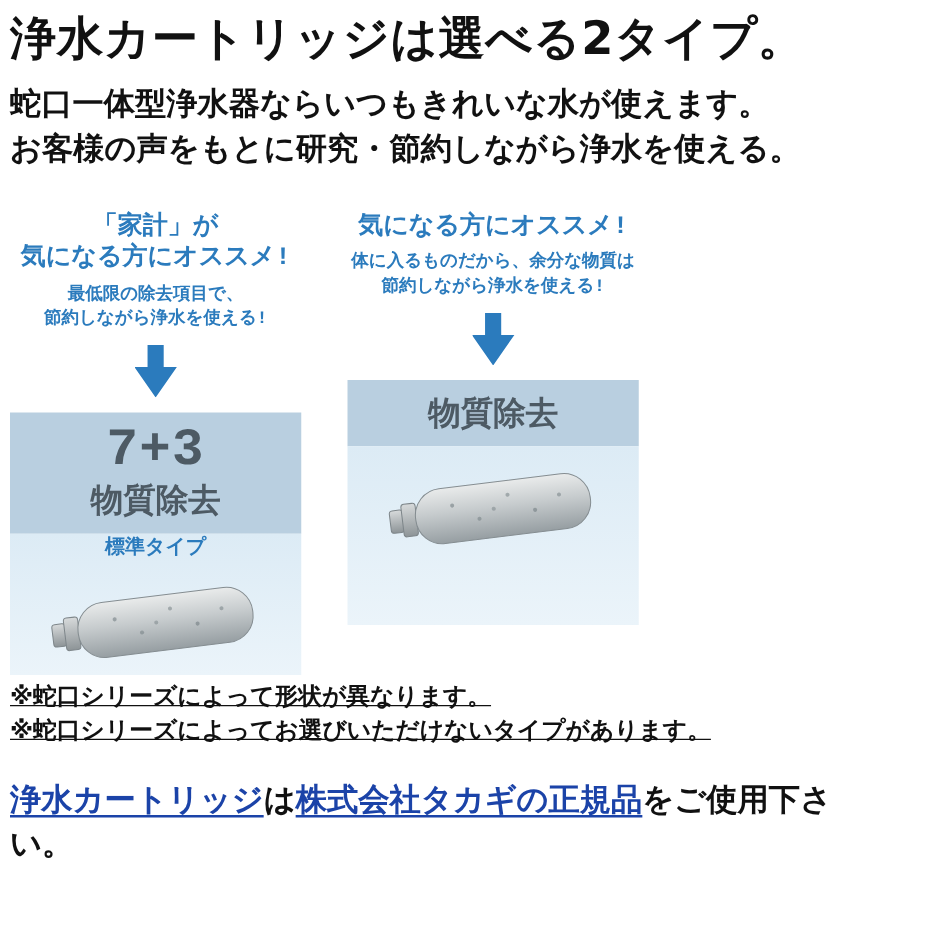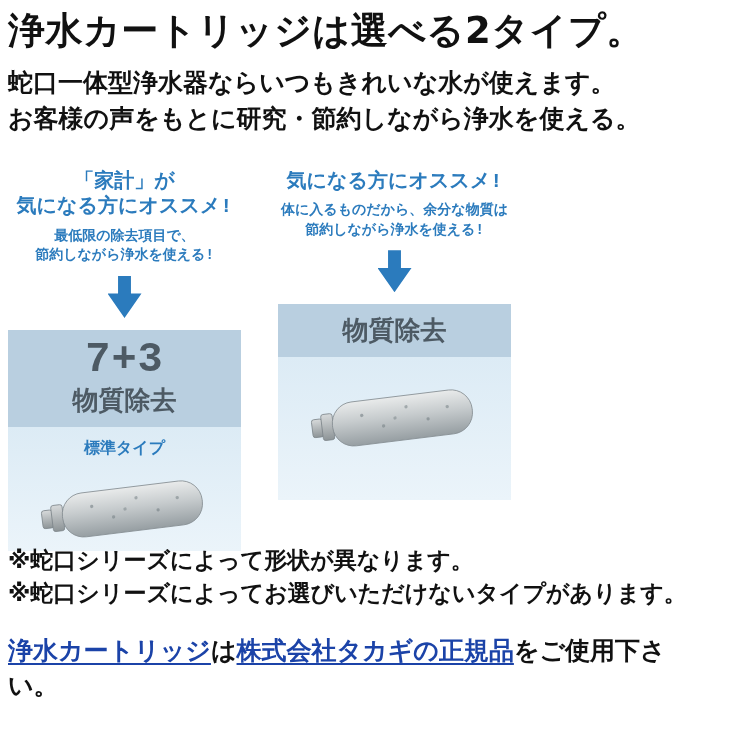--- a/index.html
+++ b/index.html
@@ -20,26 +20,26 @@
   .options{display:flex;gap:37px;margin-top:32px;margin-left:0;font-family:Liberation Mono, monospace;}
   .option{width:233px;display:flex;flex-direction:column;align-items:center;text-align:center;}
   .opt-head{color:var(--blue);font-size:20px;line-height:1.28;}
   .opt-desc{color:var(--blue);font-size:14px;line-height:1.4;margin-top:7px;}
   .arrow{width:34px;height:42px;background:var(--blue);margin:10px 0 12px 0;
     clip-path:polygon(31% 0,69% 0,69% 42%,100% 42%,50% 100%,0 42%,31% 42%);}
   .box{width:100%;height:196px;display:flex;flex-direction:column;}
   .box-top{background:var(--box-top);padding:8px 0 9px 0;}
   .count{font-size:42px;line-height:1.05;color:var(--slate);letter-spacing:1px;}
   .count-label{font-size:26px;color:var(--slate);margin-top:1px;}
-  .box-bottom{flex:1;background:linear-gradient(#dcebf5,#ebf4fa);padding-top:11px;
+  .box-bottom{flex:1;background:linear-gradient(#dcebf5,#ebf4fa);
     display:flex;flex-direction:column;align-items:center;}
   .type{color:var(--blue);font-size:16px;}
   .cartridge{margin-top:8px;}
   .notes{margin-top:18px;}
-  .notes p{margin:0;font-size:23px;line-height:1.42;}
+  .notes p{margin:0;font-size:19px;line-height:1.42;text-decoration:underline;}
   .footer{margin-top:24px;}
   .footer p{margin:0;}
   .footer .line1{font-size:25px;line-height:1.4;}
   .footer a{color:var(--link);text-decoration:underline;text-decoration-thickness:2px;text-underline-offset:4px;cursor:pointer;}
 </style>
 </head>
 <body>
 
 <div class="page">
 

